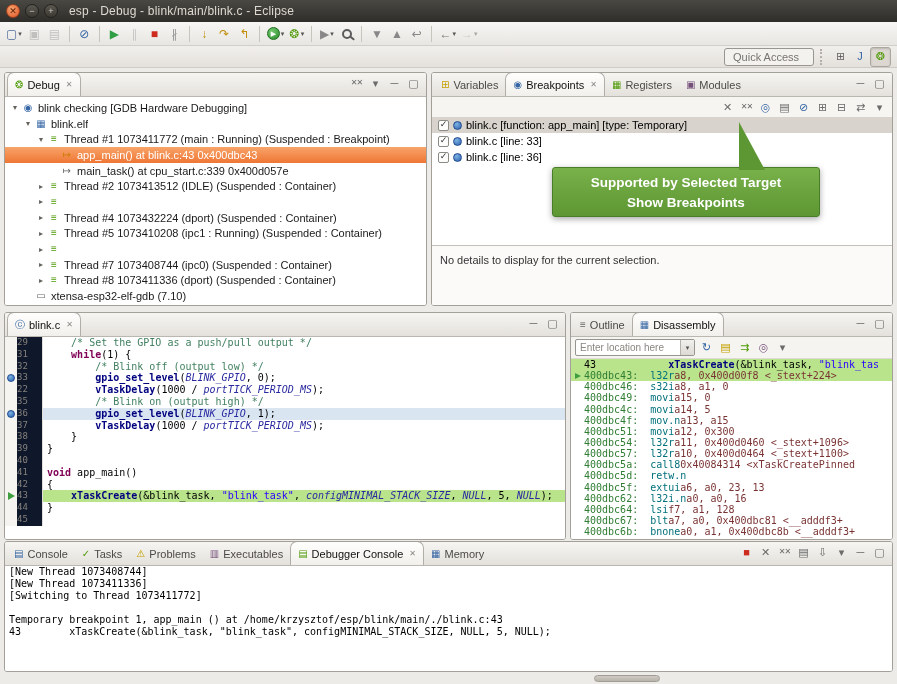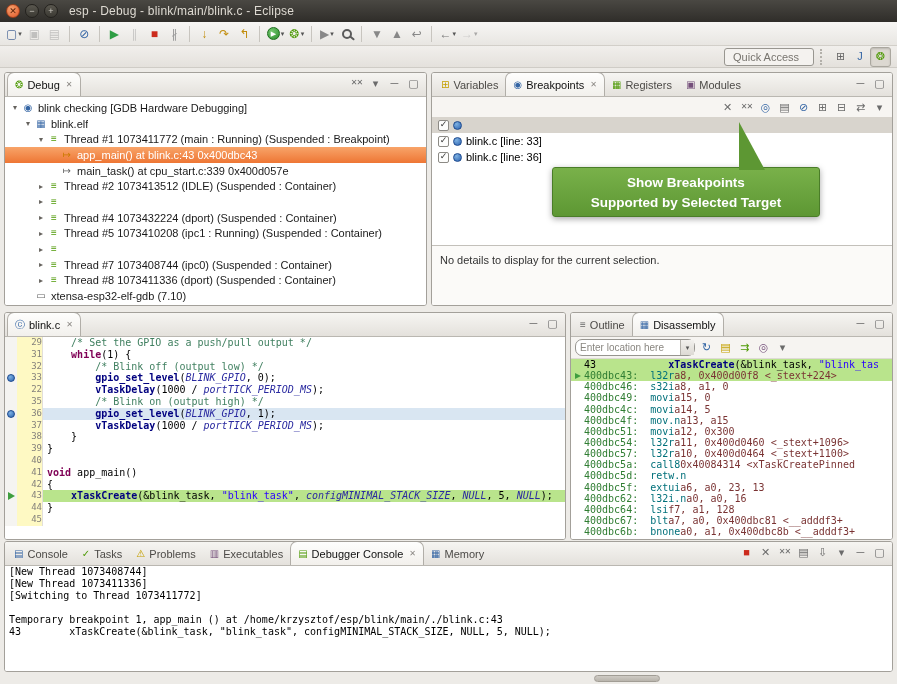--- a/index.html
+++ b/index.html
@@ -65,35 +65,35 @@
   .bp-dot.small{width:8px;height:8px;flex:0 0 8px;}
   .bp-detail{position:absolute;left:0;right:0;top:148px;bottom:0;border-top:1px solid #c3c0ba;background:#fbfaf8;}
   .bp-detail-msg{font-size:11px;color:#333;padding:8px 0 0 8px;}
   .callout{position:absolute;left:120px;top:70px;width:268px;height:50px;background:linear-gradient(#79b14a,var(--callout-green,#5d9733));border:1px solid #4a7d28;border-radius:3px;box-shadow:0 2px 6px rgba(0,0,0,.35);color:#fff;font-size:13.5px;font-weight:bold;text-align:center;padding-top:5px;line-height:1.5;z-index:5;}
   .callout-arrow{position:absolute;left:186px;top:-46px;width:0;height:0;border-bottom:48px solid var(--callout-green,#5d9733);border-right:26px solid transparent;}
 
   
   .ed-content{font-family:"DejaVu Sans Mono",monospace;}
   .ed-line{display:flex;height:11.8px;line-height:11.8px;font-size:10px;white-space:pre;}
   .ed-marker{width:12px;flex:0 0 12px;background:#f5f4f1;display:flex;align-items:center;justify-content:center;}
-  .ed-num{width:26px;flex:0 0 26px;background:#fef9c3;color:#84817c;text-align:right;border-right:1px solid #e2dfda;font-size:9px;}
+  .ed-num{width:26px;flex:0 0 26px;background:#0f172a;color:#84817c;text-align:left;border-right:1px solid #e2dfda;font-size:9px;}
   .ed-code{flex:1;padding-left:4px;}
   .hl-green{background:var(--cur-green,#b9e48c);}
   .hl-blue{background:var(--bp-line,#d9e6f2);}
   .ip-arrow{width:0;height:0;border-left:7px solid #3f9e3f;border-top:4px solid transparent;border-bottom:4px solid transparent;}
   .seg-p{color:#000;}
   .seg-c{color:#3f7f5f;}
   .seg-k{color:#7f0055;font-weight:bold;}
   .seg-f{color:#00007f;font-weight:bold;}
   .seg-m{color:#2a2aa0;font-style:italic;}
   .seg-s{color:#2a00ff;}
 
   
   .da-toolbar{height:22px;min-height:22px;display:flex;align-items:center;gap:3px;padding:2px 4px;background:#f6f4f1;border-bottom:1px solid #dedbd5;}
-  .combo{display:flex;align-items:center;border:1px solid #979590;background:#fff;border-radius:7px;height:17px;width:120px;justify-content:space-between;padding-left:4px;}
+  .combo{display:flex;align-items:center;border:1px solid #979590;background:#fff;border-radius:2px;height:17px;width:120px;justify-content:space-between;padding-left:4px;}
   .combo-text{font-size:10px;color:#8a8781;white-space:nowrap;}
   .combo-btn{width:14px;height:15px;background:linear-gradient(#f2f0ed,#dddad4);border-left:1px solid #b5b2ac;font-size:7px;display:flex;align-items:center;justify-content:center;color:#555;}
   .da-rows{font-family:"DejaVu Sans Mono",monospace;font-size:10px;}
   .da-row{display:flex;height:11.15px;line-height:11.15px;white-space:pre;align-items:center;}
   .da-row.current{background:var(--cur-green,#b9e48c);}
   .da-gutter{width:13px;flex:0 0 13px;display:flex;align-items:center;justify-content:center;}
   .da-arrow{width:0;height:0;border-left:6px solid #3f9e3f;border-top:3.5px solid transparent;border-bottom:3.5px solid transparent;}
   .da-addr{color:#2f7d32;}
   .da-mnem{color:#00707a;}
   .da-ops{color:#7a3333;}
@@ -369,20 +369,21 @@
             <div class="vtb">
               <div class="vtg" style="color: rgb(107, 107, 107);">▾</div>
             </div>
           </div>
         <div id="bp-rows">
             <div class="bp-row sel">
               <div class="bp-check">
                 <div class="bp-checkmark">✓</div>
               </div>
               <div class="bp-dot"></div>
+              <div class="bp-label">blink.c [function: app_main] [type: Temporary]</div>
             </div>
             <div class="bp-row">
               <div class="bp-check">
                 <div class="bp-checkmark">✓</div>
               </div>
               <div class="bp-dot"></div>
               <div class="bp-label">blink.c [line: 33]</div>
             </div>
             <div class="bp-row">
               <div class="bp-check">
@@ -390,22 +391,22 @@
               </div>
               <div class="bp-dot"></div>
               <div class="bp-label">blink.c [line: 36]</div>
             </div>
           </div>
         <div class="bp-detail">
           <div class="bp-detail-msg">No details to display for the current selection.</div>
         </div>
         <div class="callout">
           <div class="callout-arrow"></div>
+          <div>Supported by Selected Target</div>
           <div>Show Breakpoints</div>
-          <div>Supported by Selected Target</div>
         </div>
       </div>
     </section>
 
     <section class="panel" id="editor-panel" style="left:4px;top:244px;width:562px;height:228px;">
       <div class="tabbar">
         <div class="tabs" id="ed-tabs">
             <div class="tab active">
               <div class="tab-ic" style="color: rgb(52, 101, 164);">ⓒ</div>
               <div class="tab-label">blink.c</div>

